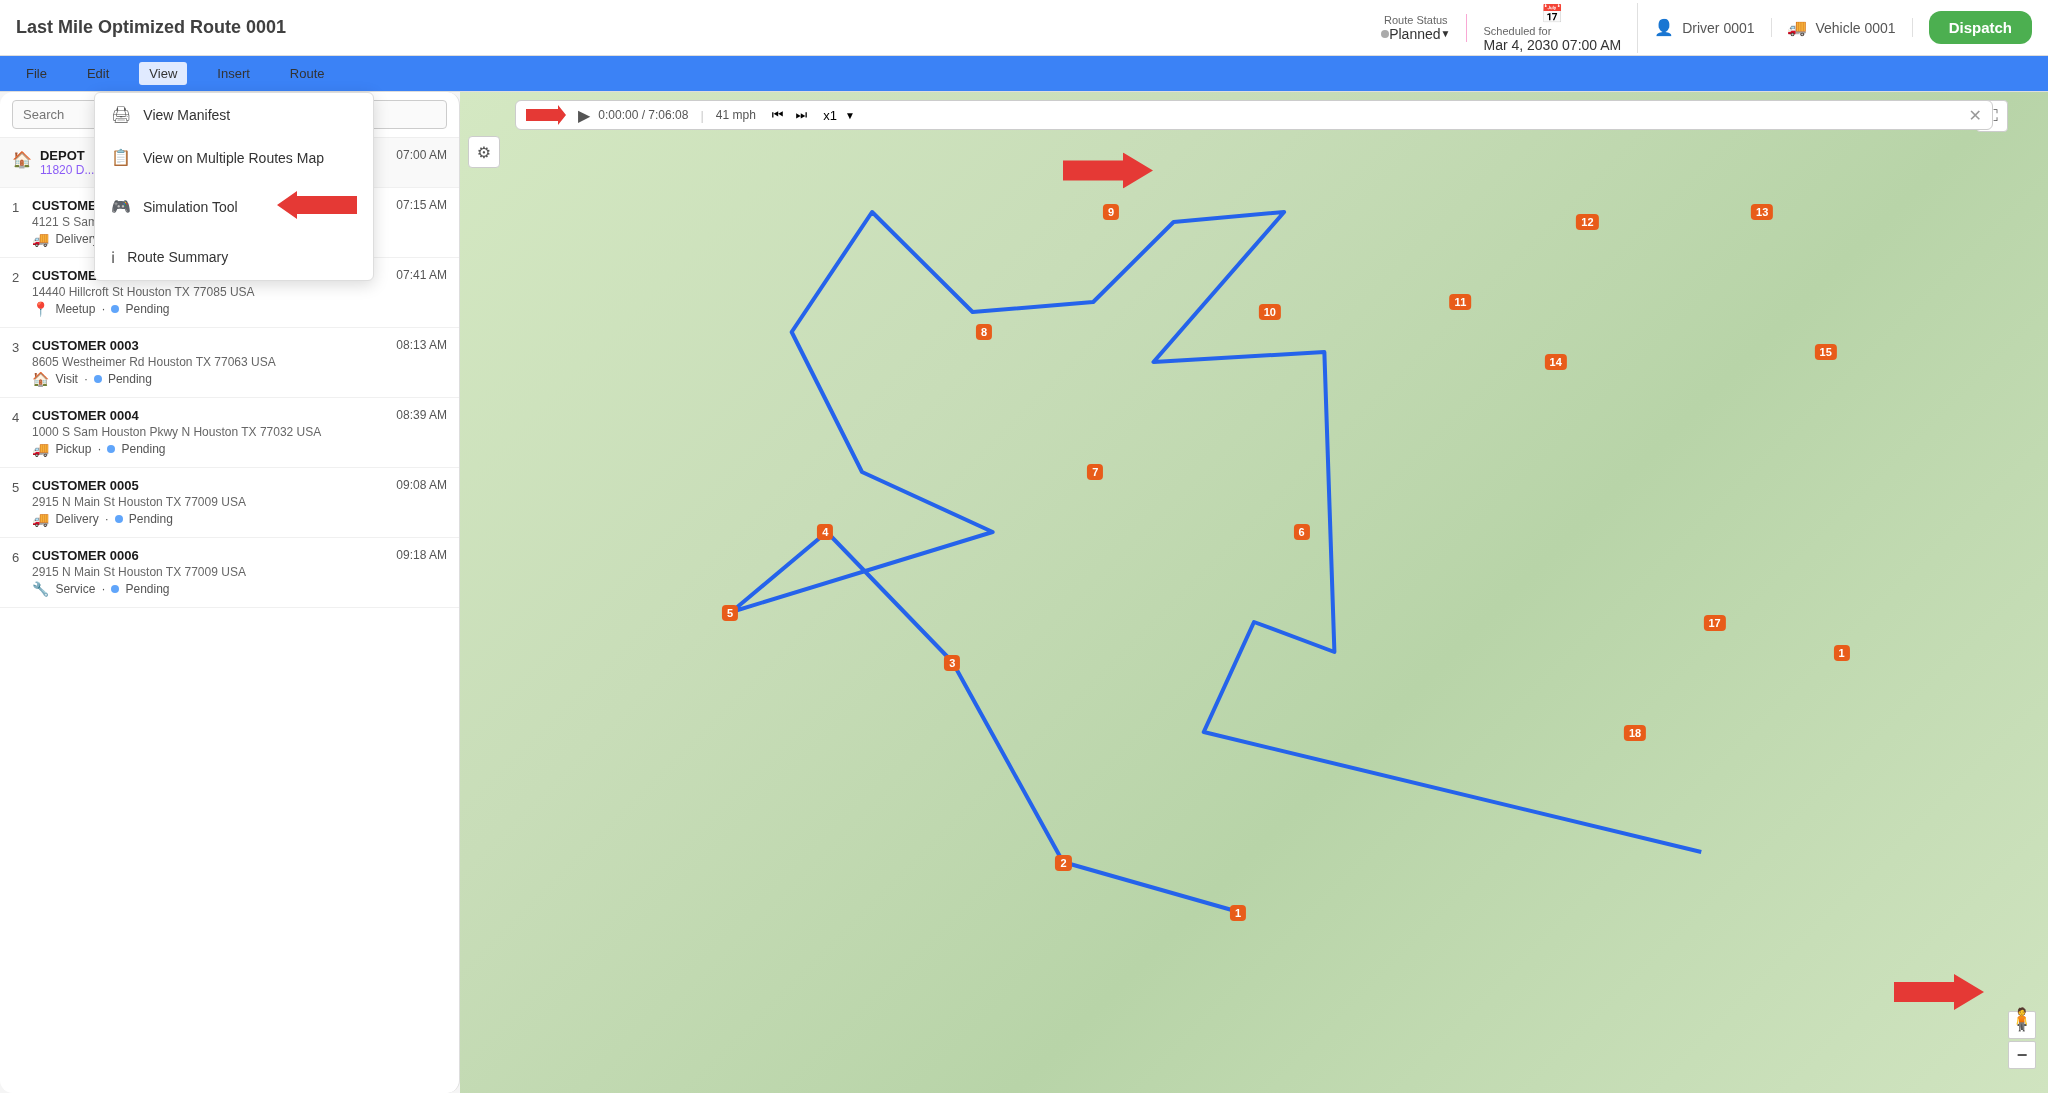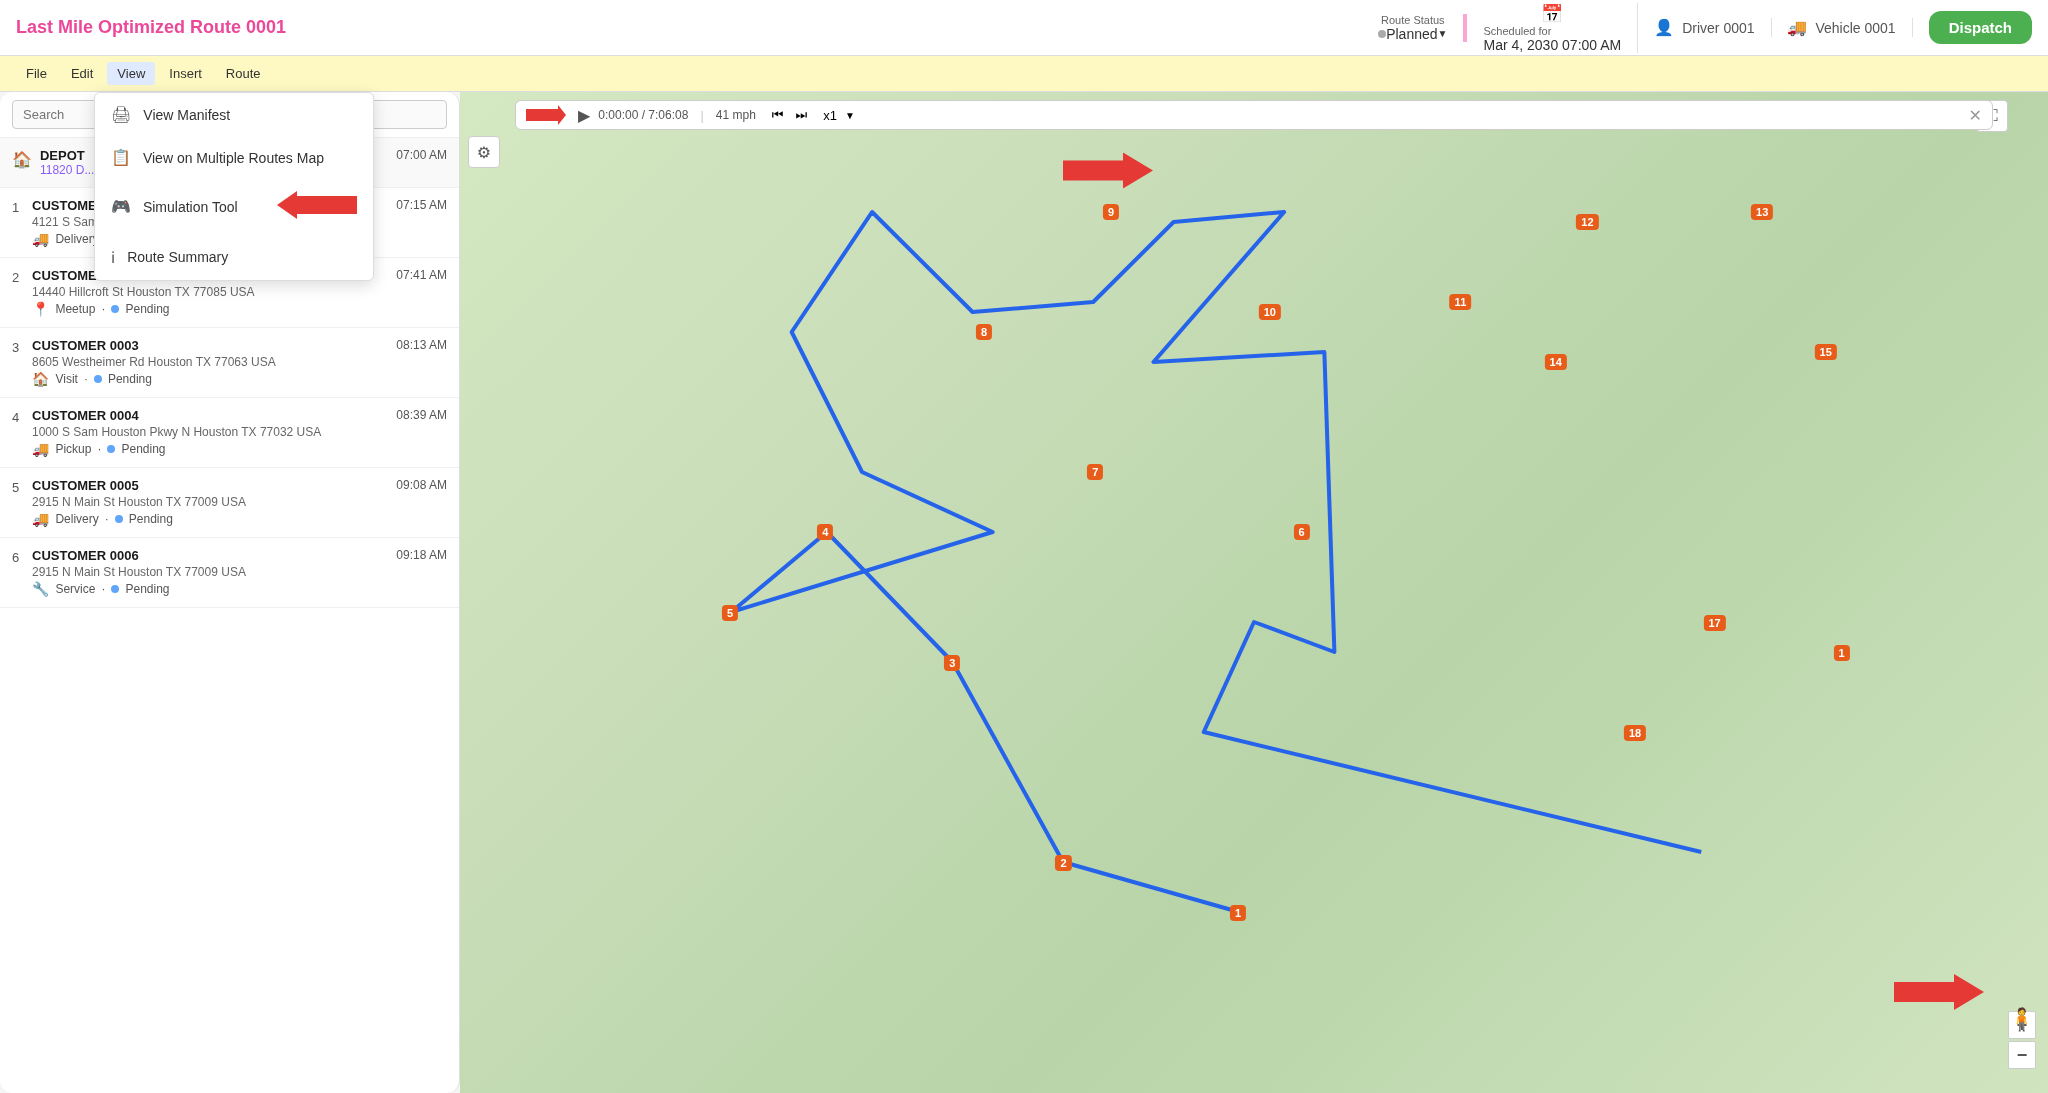--- a/index.html
+++ b/index.html
@@ -11,29 +11,29 @@
       align-items: center;
       background: #fff;
       border-bottom: 1px solid #ddd;
       padding: 0 16px;
       height: 56px;
       gap: 16px;
     }
     .header-title {
       font-size: 18px;
       font-weight: 600;
-      color: #ec4899;
+      color: #404040;
       white-space: nowrap;
     }
     .header-spacer { flex: 1; }
     .route-status-block {
       display: flex;
       flex-direction: column;
       align-items: center;
-      border-right: 4px solid #f9a8d4;
+      border-right: 1px solid #f9a8d4;
       padding-right: 16px;
     }
     .route-status-label { font-size: 11px; color: #666; }
     .route-status-value {
       display: flex; align-items: center; gap: 0;
       font-size: 14px; font-weight: 500; color: #333;
     }
     .status-dot { width: 8px; height: 8px; border-radius: 50%; background: #aaa; }
     .scheduled-block {
       display: flex; flex-direction: column; align-items: center;
@@ -48,22 +48,22 @@
     }
     .icon-person, .icon-truck { color: #999; font-size: 16px; }
     .dispatch-btn {
       background: #4CAF50; color: #fff; border: none; border-radius: 12px;
       padding: 8px 20px; font-size: 15px; font-weight: 700; cursor: pointer;
     }
 
     
     .menubar {
       display: flex; align-items: center;
-      background: #fef9c3; border-bottom: 1px solid #ddd;
-      padding: 0 16px; height: 36px; gap: 4px;
+      background: #3b82f6; border-bottom: 1px solid #ddd;
+      padding: 0 16px; height: 36px; gap: 20px;
     }
     .menu-item {
       padding: 4px 10px; font-size: 13px; color: #333;
       cursor: pointer; border-radius: 3px; position: relative;
     }
     .menu-item:hover, .menu-item.active { background: #e8e8e8; }
     .menu-item.active { background: #e0eaff; }
 
     
     .main-layout { display: flex; height: calc(100vh - 92px); }

